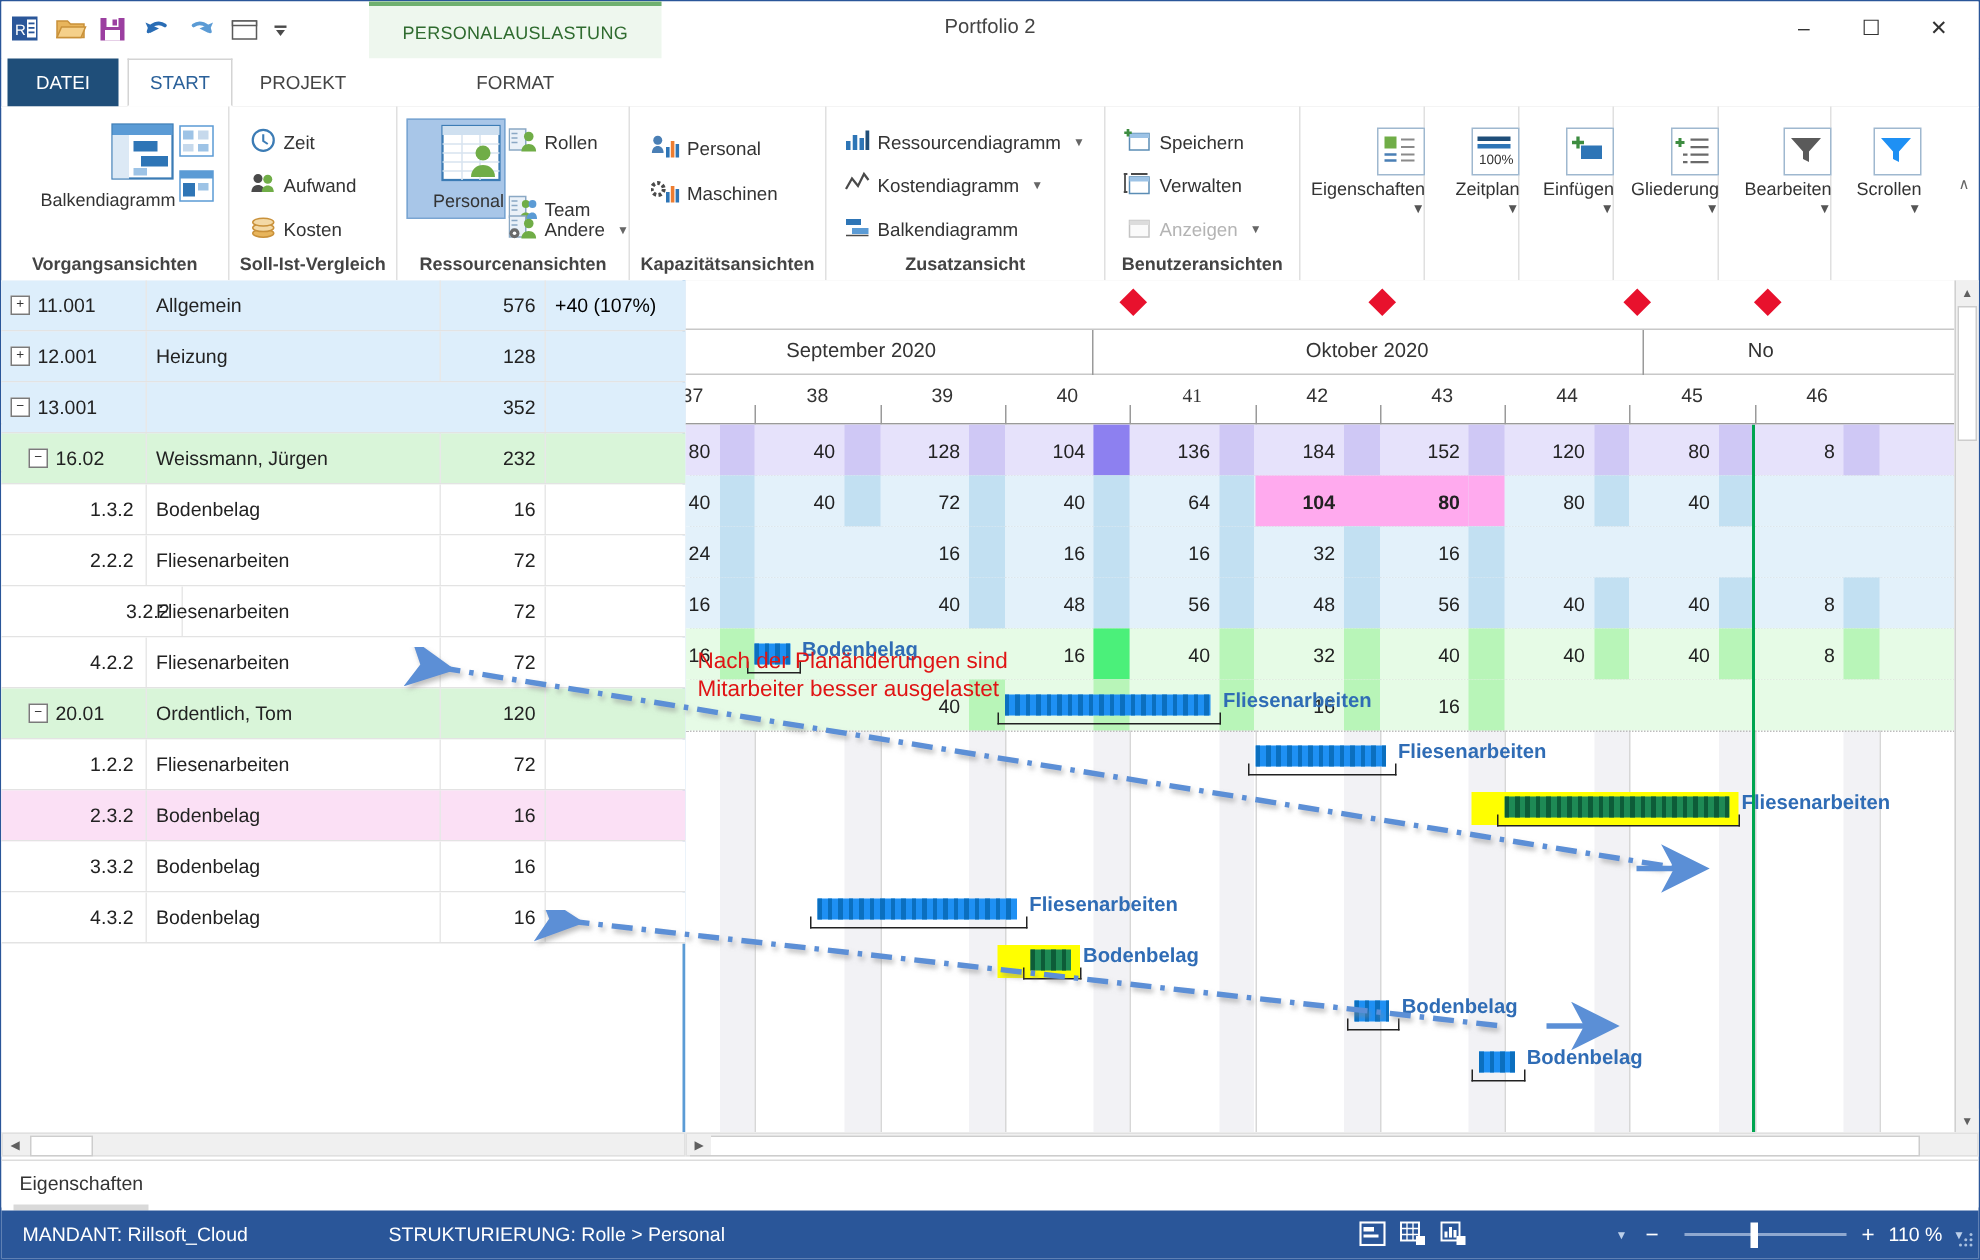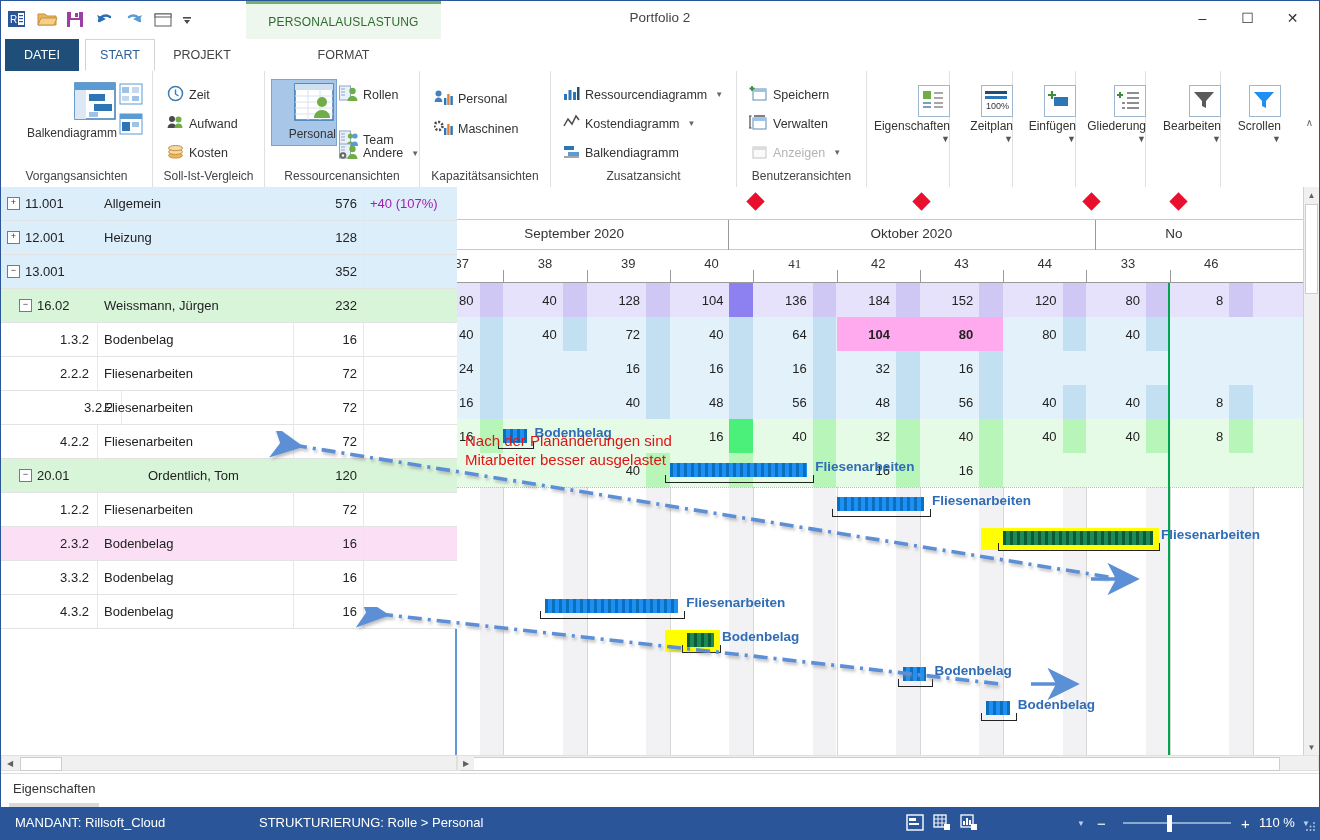--- a/index.html
+++ b/index.html
@@ -26,21 +26,21 @@
   
   .tabs{position:absolute;left:0;top:38px;width:1318px;height:32px;border-bottom:1px solid #d4d4d4;background:#fff;}
   .tab{position:absolute;top:0;height:32px;display:flex;align-items:center;justify-content:center;font-size:12.5px;cursor:pointer;box-sizing:border-box;}
   .tab.file{background:#1f4e79;color:#fff;left:4px;width:74px;}
   .tab.sel{color:#2a6099;border:1px solid #d4d4d4;border-bottom:1px solid #fff;background:#fff;}
   .tab.plain{color:#444;}
 
   
   .ribbon{position:absolute;left:0;top:70px;width:1318px;height:116px;background:#fff;border-bottom:1px solid #d4d4d4;}
   .rgroup{position:absolute;top:0;height:116px;box-sizing:border-box;border-right:1px solid #e0e0e0;}
-  .rgtitle{position:absolute;bottom:4px;left:0;width:100%;text-align:center;font-size:12px;color:#444;}
+  .rgtitle{position:absolute;bottom:4px;left:0;width:100%;text-align:center;font-size:12px;color:#444;font-weight:bold;}
   .bigbtn{position:absolute;display:flex;flex-direction:column;align-items:flex-end;cursor:pointer;}
   .bigbtn .lbl{font-size:12px;color:#333;margin-top:3px;text-align:center;line-height:13px;}
   .smallitem{position:absolute;display:flex;align-items:center;gap:5px;font-size:12.5px;color:#333;cursor:pointer;white-space:nowrap;}
   .smallitem.dis{color:#b4b4b4;}
   .caret{font-size:8px;color:#666;margin-left:3px;}
   .bigcaret{font-size:9px;color:#555;margin-top:1px;}
   .ribbon-collapse{position:absolute;right:6px;top:46px;font-size:10px;color:#666;cursor:pointer;}
 
   
   .ic{display:inline-block;position:relative;flex:0 0 auto;}
@@ -496,21 +496,21 @@
         <div class="th" style="left:363px;width:93px;border-right:none;">Überlastung</div>
       </div>
       <div id="table-rows">
           <div class="trow" style="top: 0px; background: rgb(221, 238, 251);">
             <div class="td" style="left: 0px; width: 97px; padding-left: 6px;">
               <span class="expander">+</span>
               <span>11.001</span>
             </div>
             <div class="td" style="left: 97px; width: 196px;">Allgemein</div>
             <div class="td num" style="left: 293px; width: 70px; text-align: center;">576</div>
-            <div class="td" style="left: 363px; width: 93px; border-right: none; color: #a21caf;">+40 (107%)</div>
+            <div class="td" style="left: 363px; width: 93px; border-right: none; color: #000000;">+40 (107%)</div>
           </div>
           <div class="trow" style="top: 34px; background: rgb(221, 238, 251);">
             <div class="td" style="left: 0px; width: 97px; padding-left: 6px;">
               <span class="expander">+</span>
               <span>12.001</span>
             </div>
             <div class="td" style="left: 97px; width: 196px;">Heizung</div>
             <div class="td num" style="left: 293px; width: 70px;">128</div>
             <div class="td" style="left: 363px; width: 93px; border-right: none; color: rgb(224, 20, 20);"></div>
           </div>
@@ -561,21 +561,21 @@
             </div>
             <div class="td" style="left: 97px; width: 196px;">Fliesenarbeiten</div>
             <div class="td num" style="left: 293px; width: 70px;">72</div>
             <div class="td" style="left: 363px; width: 93px; border-right: none; color: rgb(224, 20, 20);"></div>
           </div>
           <div class="trow" style="top: 272px; background: rgb(217, 245, 217);">
             <div class="td" style="left: 0px; width: 97px; padding-left: 18px;">
               <span class="expander">−</span>
               <span>20.01</span>
             </div>
-            <div class="td" style="left: 97px; width: 196px; margin-left: 44px;">Ordentlich, Tom</div>
+            <div class="td" style="left: 97px; width: 196px;">Ordentlich, Tom</div>
             <div class="td num" style="left: 293px; width: 70px;">120</div>
             <div class="td" style="left: 363px; width: 93px; border-right: none; color: rgb(224, 20, 20);"></div>
           </div>
           <div class="trow" style="top: 306px; background: rgb(255, 255, 255);">
             <div class="td" style="left: 0px; width: 97px; padding-left: 30px; justify-content: flex-end; padding-right: 8px;">
               <span>1.2.2</span>
             </div>
             <div class="td" style="left: 97px; width: 196px;">Fliesenarbeiten</div>
             <div class="td num" style="left: 293px; width: 70px;">72</div>
             <div class="td" style="left: 363px; width: 93px; border-right: none; color: rgb(224, 20, 20);"></div>
@@ -630,21 +630,21 @@
           <div class="weeklbl" style="left: 212.9px; width: 83.3px;">40</div>
           <div class="weektick" style="left: 212.9px;"></div>
           <div class="weeklbl" style="left: 296.2px; width: 83.3px; font-family: Liberation Serif, serif;">41</div>
           <div class="weektick" style="left: 296.2px;"></div>
           <div class="weeklbl" style="left: 379.5px; width: 83.3px;">42</div>
           <div class="weektick" style="left: 379.5px;"></div>
           <div class="weeklbl" style="left: 462.8px; width: 83.3px;">43</div>
           <div class="weektick" style="left: 462.8px;"></div>
           <div class="weeklbl" style="left: 546.1px; width: 83.3px;">44</div>
           <div class="weektick" style="left: 546.1px;"></div>
-          <div class="weeklbl" style="left: 629.4px; width: 83.3px;">33</div>
+          <div class="weeklbl" style="left: 629.4px; width: 83.3px;">45</div>
           <div class="weektick" style="left: 629.4px;"></div>
           <div class="weeklbl" style="left: 712.7px; width: 83.3px;">46</div>
           <div class="weektick" style="left: 712.7px;"></div>
         </div>
       <div class="gridbody" id="grid-body">
           <div class="daycol" style="left: 22.5px; width: 23.8px; background: rgba(130, 130, 160, 0.1);"></div>
           <div class="daycol" style="left: 105.8px; width: 23.8px; background: rgba(130, 130, 160, 0.1);"></div>
           <div class="daycol" style="left: 189.1px; width: 23.8px; background: rgba(130, 130, 160, 0.1);"></div>
           <div class="daycol" style="left: 272.4px; width: 23.8px; background: rgba(130, 130, 160, 0.1);"></div>
           <div class="daycol" style="left: 355.7px; width: 23.8px; background: rgba(130, 130, 160, 0.1);"></div>

